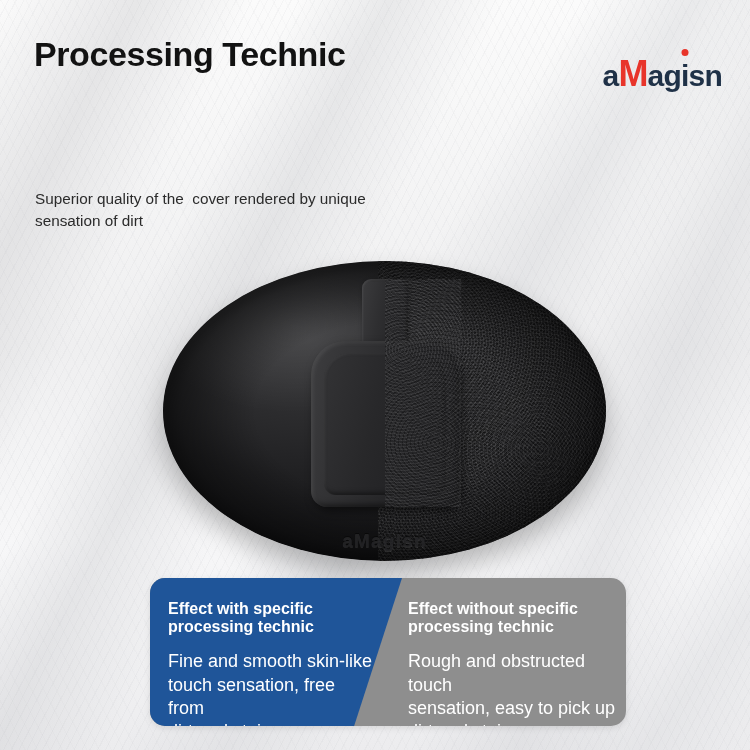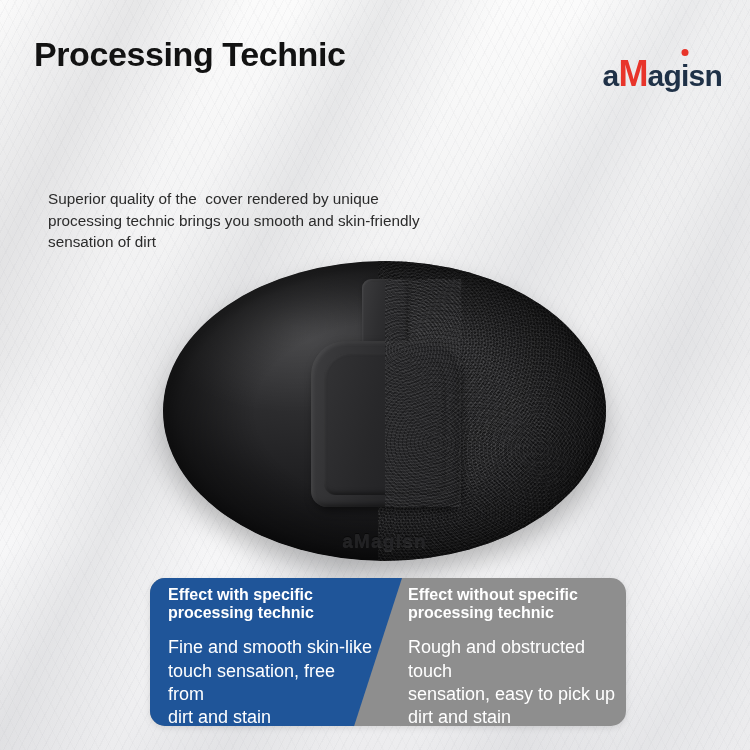--- a/index.html
+++ b/index.html
@@ -60,21 +60,21 @@
   .subhead {
     position: absolute;
     left: 35px;
     top: 188px;
     width: 445px;
     font-size: 15.3px;
     line-height: 1.42;
     color: #2b2b2b;
     z-index: 5;
   }
-  .subhead .sh-line { display: block; white-space: pre; margin-left: 13px; }
+  .subhead .sh-line { display: block; white-space: pre; }
 
   
   .logo {
     position: absolute;
     right: 28px;
     top: 41px;
     z-index: 6;
     font-size: 30px;
     font-weight: bold;
     letter-spacing: -0.8px;
@@ -254,23 +254,24 @@
   .cmp-blue {
     position: absolute;
     left: 0; top: 0;
     width: 252px;
     height: 100%;
     background: #1f5599;
     clip-path: polygon(0 0, 100% 0, 81% 100%, 0 100%);
   }
   .cmp-col {
     position: absolute;
-    top: 8px;
+    top: 0;
     height: 100%;
     box-sizing: border-box;
+    padding-top: 22px;
     color: #ffffff;
   }
   .cmp-left  { left: 18px;  width: 208px; }
   .cmp-right { left: 258px; width: 212px; }
   .cmp-title {
     font-size: 16px;
     font-weight: bold;
     line-height: 1.14;
     margin-bottom: 14px;
     white-space: pre-line;
@@ -285,21 +286,20 @@
 <body>
 
 <div id="stage">
 
   <div class="headline">
     <span class="hl-line">Processing Technic</span>
   </div>
 
   <div class="subhead">
     <span class="sh-line">Superior quality of the  cover rendered by unique</span>
-    <span class="sh-line">processing technic brings you smooth and skin-friendly</span>
     <span class="sh-line">sensation of dirt</span>
   </div>
 
   <div class="logo">
     <span class="lg-a">a</span>
     <span class="lg-m">M</span>
     <span class="lg-ag">ag</span>
     <span class="lg-i-wrap">
       <span class="lg-dot"></span>
       <span>i</span>

